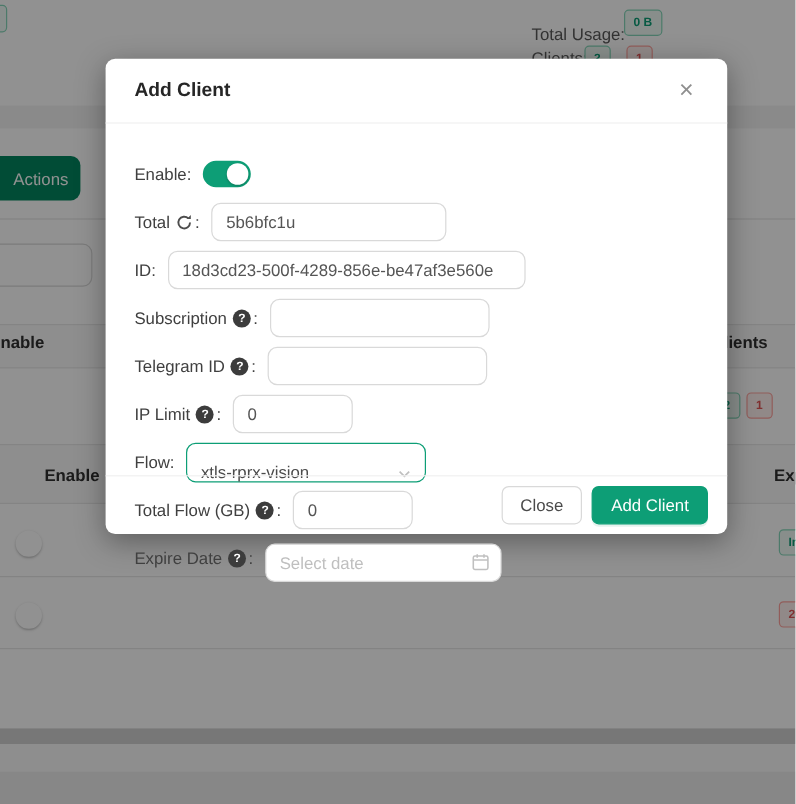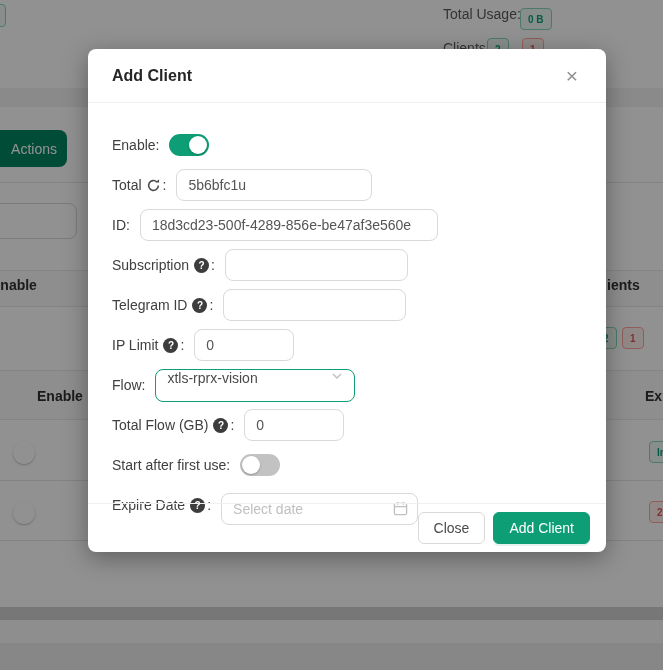--- a/index.html
+++ b/index.html
@@ -34,41 +34,41 @@
   .sw-lg { width:44px; height:26px; } .sw-lg .knob { width:22px; height:22px; }
   .sw-on .knob { right:2px; } .sw-off { background:rgba(0,0,0,0.24); } .sw-off .knob { left:2px; }
 
   .corner-tag { position:absolute; left:-26px; top:4px; width:32px; height:23px;
     border:1px solid #86d7ba; background:#f0faf6; border-radius:4px; }
 
   
   .mask { position:absolute; inset:0; background:rgba(0,0,0,0.43); }
 
   
-  .modal { position:absolute; left:88px; top:49px; width:518px; height:503px;
+  .modal { position:absolute; left:88px; top:49px; width:518px; height:396px;
     background:#fff; border-radius:8px; box-shadow:0 6px 24px rgba(0,0,0,.35); }
   .modal-header { height:54px; display:flex; align-items:center; padding:0 24px;
     border-bottom:1px solid #f0f0f0; }
   .modal-title { font-size:16px; font-weight:700; color:#262626; }
   .modal-close { margin-left:auto; background:none; border:none; cursor:pointer;
     color:#8f8f8f; font-size:21px; line-height:1; font-family:inherit; padding:2px 4px; }
   .modal-body { padding:26px 24px 0 24px; }
   .frow { display:flex; align-items:center; height:32px; margin-bottom:8px; }
   .flabel { display:inline-flex; align-items:center; color:#404040; margin-right:10px; white-space:nowrap; }
   .q-icon { display:inline-flex; align-items:center; justify-content:center;
     width:15px; height:15px; border-radius:50%; background:#3c3c3c; color:#fff;
     font-size:10px; font-weight:700; margin-left:5px; margin-right:1px; }
   .refresh-icon { margin-left:4px; margin-right:1px; display:inline-flex; }
   .colon { margin-left:1px; }
   .inp { height:32px; border:1px solid #d9d9d9; border-radius:8px; padding:0 11px;
     font-size:14px; color:#555; font-family:inherit; background:#fff; outline:none; }
   .inp::placeholder { color:#bfbfbf; }
   .w196{width:196px}.w298{width:298px}.w183{width:183px}.w100{width:100px}
   .select { width:200px; height:33px; border:1px solid #0d9e76; border-radius:8px;
-    padding:0 11px; display:flex; align-items:flex-start; justify-content:space-between;
+    padding:0 11px; display:flex; align-items:flex-end; justify-content:space-between;
     color:#4a4a4a; background:#fff; cursor:pointer; }
   .date-wrap { position:relative; width:197px;margin-top:8px; }
   .date-wrap .inp { width:100%; padding-right:32px; }
   .cal-icon { position:absolute; right:10px; top:8px; pointer-events:none; display:flex; }
   .modal-footer { position:absolute; left:0; right:0; bottom:0; height:49px;
     border-top:1px solid #f0f0f0; display:flex; align-items:center; justify-content:flex-end;
     gap:8px; padding-right:16px; }
   .btn { height:32px; padding:0 15px; border-radius:6px; font-size:14px; cursor:pointer; font-family:inherit; }
   .btn-default { background:#fff; border:1px solid #d9d9d9; color:#4a4a4a; }
   .btn-primary { background:#0d9e76; border:1px solid #0d9e76; color:#fff;
@@ -78,21 +78,21 @@
 <body>
 
 <div class="page">
 
   <div class="bg">
     <div class="band" style="top:88px;height:19px;background:#f2f2f2"></div>
     <div class="hline" style="top:182px"></div>
 
     <span class="corner-tag"></span>
 
-    <span class="abs bg-label" style="left:443px;top:6px">Total Usage:</span>
+    <span class="abs bg-label" style="left:443px;top:20px">Total Usage:</span>
     <span class="abs tag tag-green" style="left:520px;top:8px">0 B</span>
 
     <span class="abs bg-label" style="left:443px;top:40px">Clients:</span>
     <span class="abs tag tag-green" style="left:487px;top:38px">2</span>
     <span class="abs tag tag-red" style="left:522px;top:38px">1</span>
 
     <button class="actions-btn">Actions</button>
     <div class="bg-search"></div>
 
     
@@ -201,26 +201,20 @@
 
       <div class="frow">
         <span class="flabel">
           <span>Total Flow (GB)</span>
           <span class="q-icon">?</span>
           <span class="colon">:</span>
         </span>
         <input class="inp w100" value="0" style="">
       </div>
 
-      <div class="frow">
-        <span class="flabel">Start after first use:</span>
-        <span class="switch sw-sm sw-off" style="display:inline-block">
-          <span class="knob"></span>
-        </span>
-      </div>
 
       <div class="frow">
         <span class="flabel">
           <span>Expire Date</span>
           <span class="q-icon">?</span>
           <span class="colon">:</span>
         </span>
         <div class="date-wrap">
           <input class="inp" placeholder="Select date" style="">
           <span class="cal-icon">

